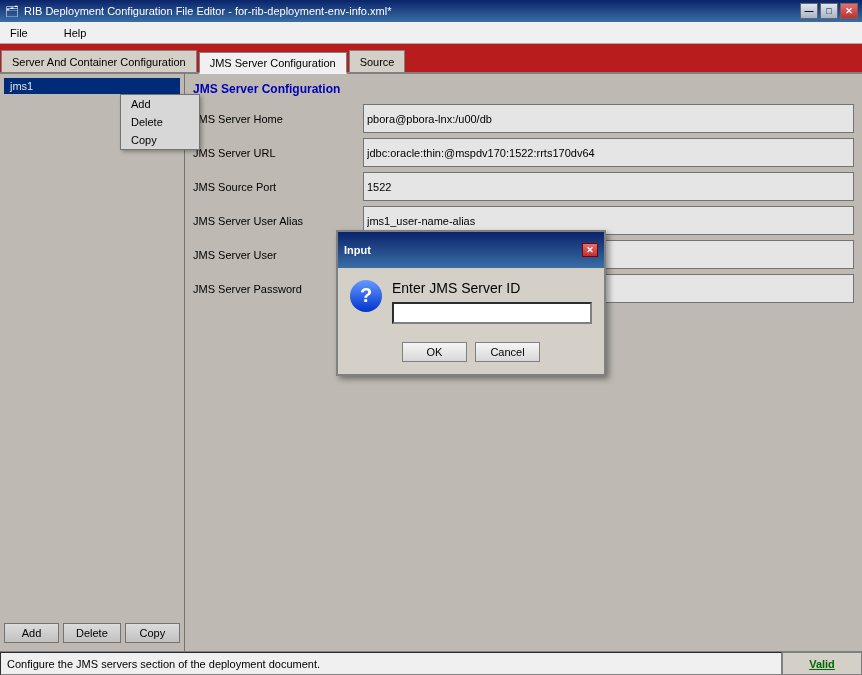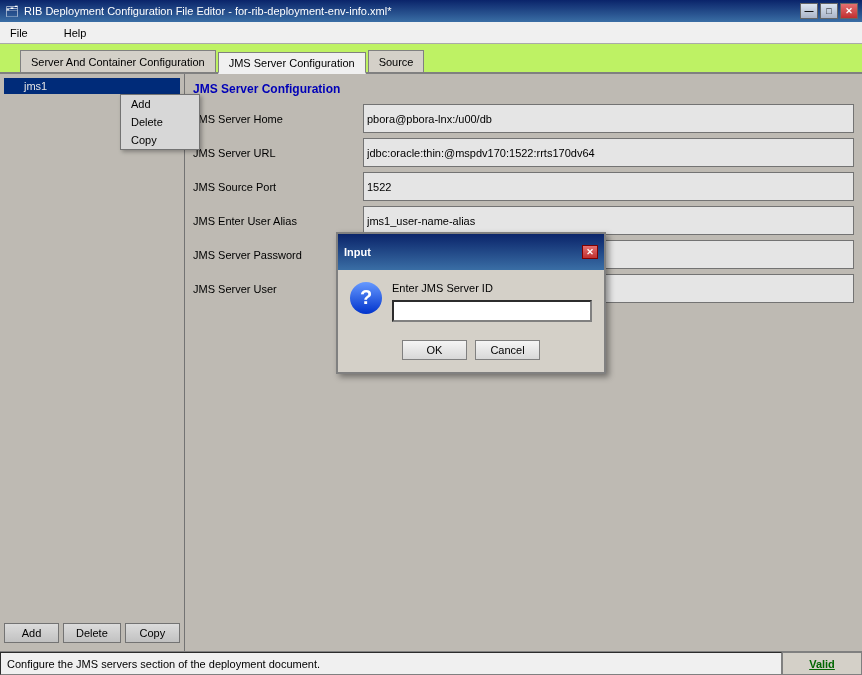--- a/index.html
+++ b/index.html
@@ -67,24 +67,24 @@
       gap: 24px;
     }
     .menu-item {
       padding: 2px 6px;
       cursor: pointer;
       font-size: 11px;
     }
 
     
     .tab-bar {
-      background: #bef264;
+      background: #b91c1c;
       display: flex;
       align-items: flex-end;
-      padding: 4px 4px 0 20px;
+      padding: 4px 4px 0 1px;
       border-bottom: 2px solid #808080;
       height: 30px;
     }
     .tab {
       padding: 3px 10px;
       background: #d4d0c8;
       border: 1px solid #808080;
       border-bottom: none;
       cursor: pointer;
       font-size: 11px;
@@ -114,21 +114,21 @@
       width: 185px;
       background: #d4d0c8;
       border-right: 1px solid #808080;
       padding: 4px;
       position: relative;
     }
 
     .list-item {
       background: #003087;
       color: white;
-      padding: 2px 20px;
+      padding: 2px 6px;
       margin-bottom: 13px;
       cursor: pointer;
       font-size: 11px;
       width: 100%;
     }
 
     
     .context-menu {
       position: absolute;
       top: 20px;
@@ -286,21 +286,21 @@
       justify-content: center;
       color: white;
       font-size: 20px;
       font-weight: bold;
       flex-shrink: 0;
     }
     .modal-right {
       flex: 1;
     }
     .modal-label {
-      font-size: 11px;
+      font-size: 14px;
       margin-bottom: 6px;
     }
     .modal-input {
       width: 100%;
       height: 22px;
       border: 2px inset #808080;
       padding: 1px 3px;
       font-size: 11px;
       font-family: 'Tahoma', 'Arial', sans-serif;
       background: white;
@@ -380,30 +380,30 @@
       </div>
       <div class="form-row">
         <span class="form-label">JMS Server URL</span>
         <input class="form-input" type="text" value="jdbc:oracle:thin:@mspdv170:1522:rrts170dv64" style="">
       </div>
       <div class="form-row">
         <span class="form-label">JMS Source Port</span>
         <input class="form-input" type="text" value="1522" style="">
       </div>
       <div class="form-row">
-        <span class="form-label">JMS Enter User Alias</span>
+        <span class="form-label">JMS Server User Alias</span>
         <input class="form-input" type="text" value="jms1_user-name-alias" style="">
+      </div>
+      <div class="form-row">
+        <span class="form-label">JMS Server User</span>
+        <input class="form-input" type="text" value="rrtsaq" style="">
       </div>
       <div class="form-row">
         <span class="form-label">JMS Server Password</span>
         <input class="form-input" type="password" value="password" style="">
-      </div>
-      <div class="form-row">
-        <span class="form-label">JMS Server User</span>
-        <input class="form-input" type="text" value="rrtsaq" style="">
       </div>
     </div>
 
     <div class="modal-overlay">
       <div class="modal" style="position:relative;top:-60px;left:40px;">
         <div class="modal-title-bar">
           <span>Input</span>
           <div class="modal-close-btn">✕</div>
         </div>
         <div class="modal-body">

